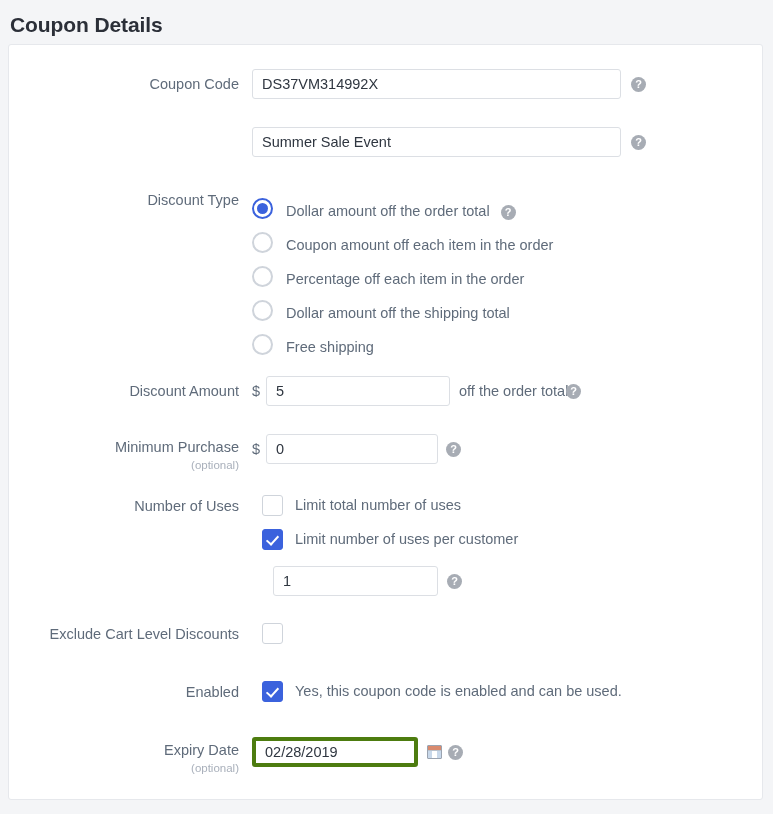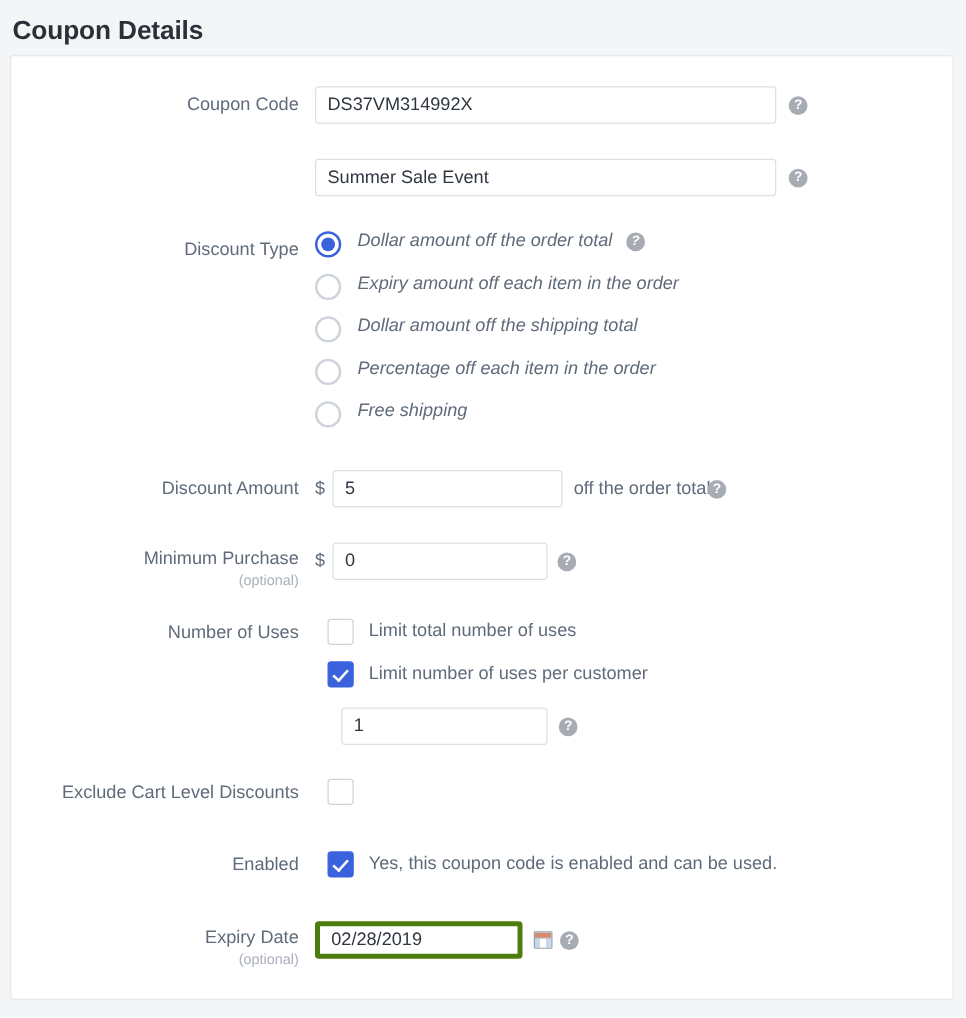--- a/index.html
+++ b/index.html
@@ -113,22 +113,21 @@
     text-align: center;
     line-height: 15px;
     font-family: "Liberation Sans", sans-serif;
     cursor: pointer;
     user-select: none;
   }
   .radio-row {
     position: relative;
     height: 34px;
     display: flex;
-    align-items: flex-start;
-    font-style: italic;
+    align-items: flex-end;
   }
   .radio {
     width: 21px;
     height: 21px;
     border-radius: 50%;
     border: 2px solid #cfd4db;
     box-sizing: border-box;
     background: #fff;
     flex: 0 0 auto;
     cursor: pointer;
@@ -231,29 +230,29 @@
     <div class="lbl lbl-col" style="top:6px;">Discount Type</div>
 
     <div style="position:absolute;left:243px;top:0;">
       <div class="radio-row">
         <span class="radio checked"></span>
         <span class="radio-label">Dollar amount off the order total</span>
         <span class="help" style="position:relative;margin-left:11px;top:1px;">?</span>
       </div>
       <div class="radio-row">
         <span class="radio"></span>
-        <span class="radio-label">Expiry amount off each item in the order</span>
+        <span class="radio-label">Coupon amount off each item in the order</span>
+      </div>
+      <div class="radio-row">
+        <span class="radio"></span>
+        <span class="radio-label">Percentage off each item in the order</span>
       </div>
       <div class="radio-row">
         <span class="radio"></span>
         <span class="radio-label">Dollar amount off the shipping total</span>
-      </div>
-      <div class="radio-row">
-        <span class="radio"></span>
-        <span class="radio-label">Percentage off each item in the order</span>
       </div>
       <div class="radio-row">
         <span class="radio"></span>
         <span class="radio-label">Free shipping</span>
       </div>
     </div>
   </div>
 
   <div class="row" style="top:331px;height:40px;">
     <div class="lbl lbl-col" style="top:6px;">Discount Amount</div>

